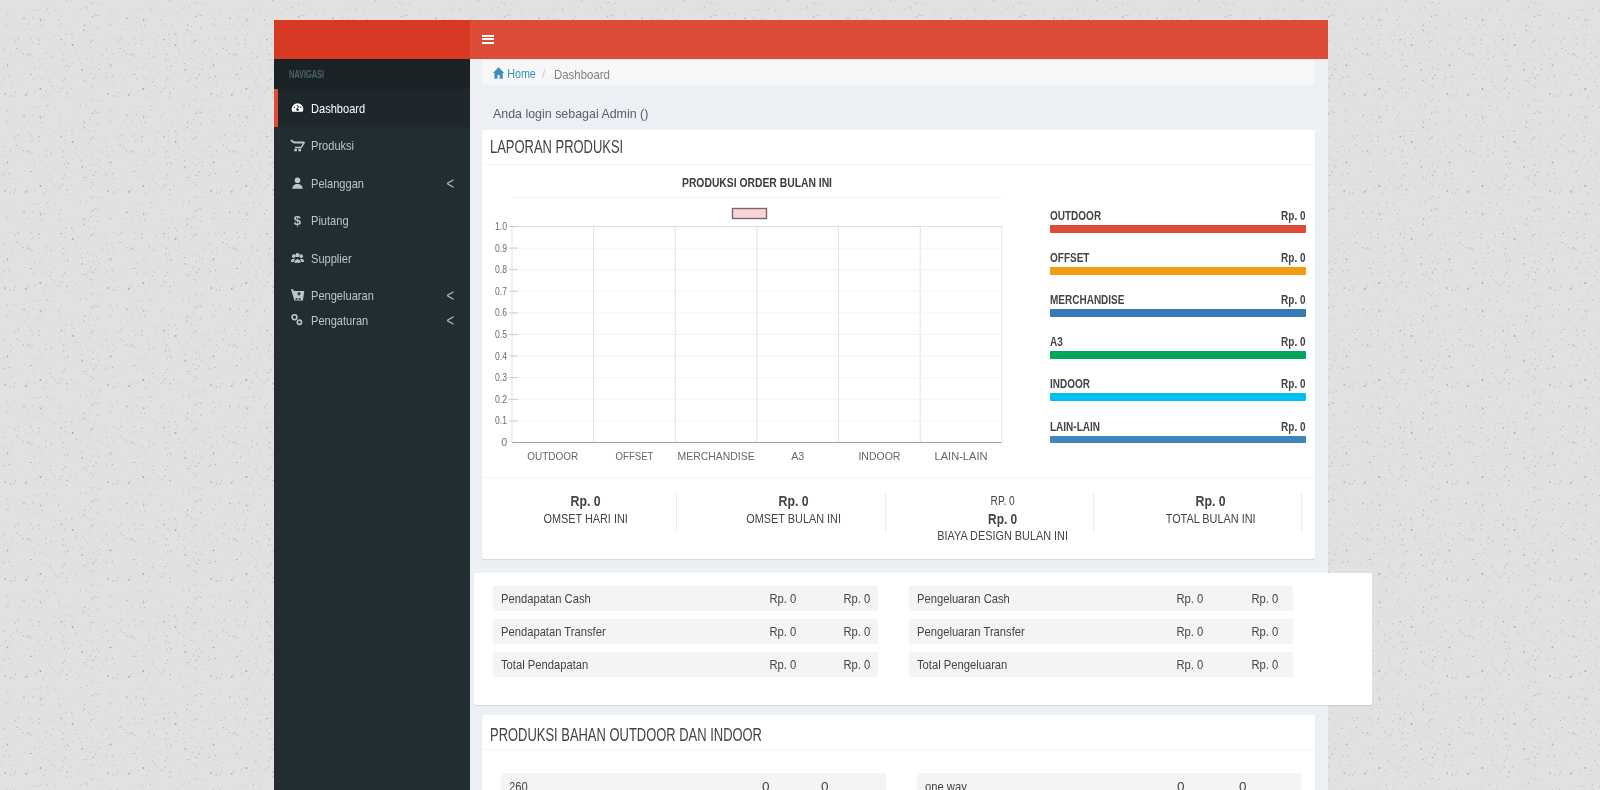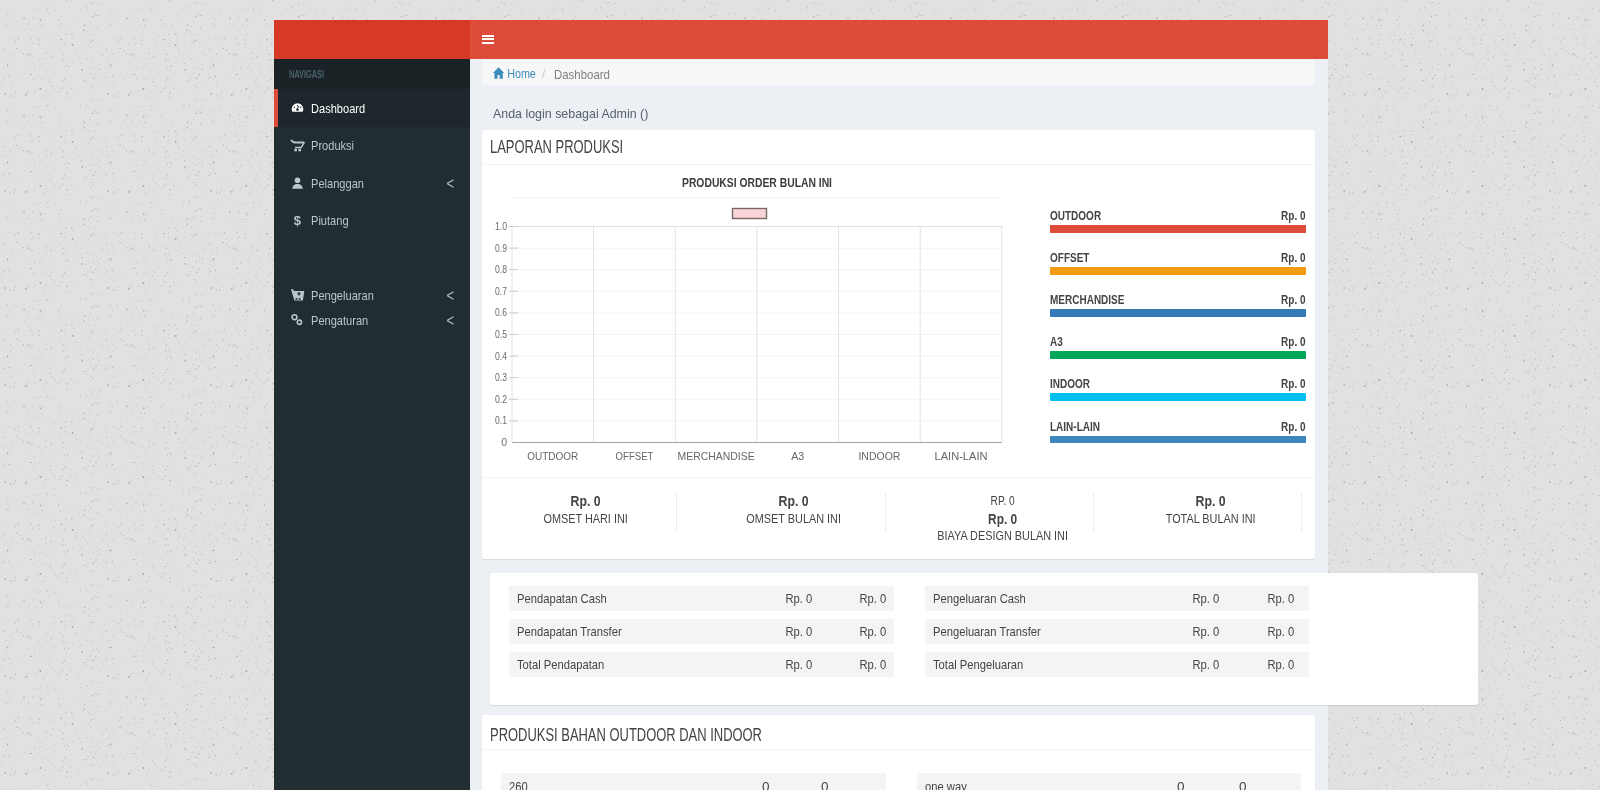--- a/index.html
+++ b/index.html
@@ -20,21 +20,21 @@
 .chev{position:absolute;right:16px;top:50%;transform:translateY(-50%);font-size:13px;color:#b8c7ce;transform:translateY(-50%) scaleY(1.25);}
 #content{position:absolute;left:196px;top:39px;width:858px;height:751px;background:#ecf0f5;}
 .abs{position:absolute;}
 #crumb{left:12px;top:1px;width:833px;height:25px;background:#f7f7f7;border-radius:3px;font-size:12.5px;line-height:29px;}
 #crumb .home{position:absolute;left:11px;top:0;color:#3c8dbc;transform:scaleX(0.86);transform-origin:left center;white-space:nowrap;}
 #crumb .sep{position:absolute;left:60px;top:0;color:#ccc;}
 #crumb .cur{position:absolute;left:72px;top:0;color:#828282;font-size:13px;transform:scaleX(0.88);transform-origin:left center;white-space:nowrap;}
 #login{left:23px;top:47px;font-size:13.5px;color:#55606a;transform:scaleX(0.92);transform-origin:left center;}
 .box{background:#fff;border-radius:2px;box-shadow:0 1px 1px rgba(0,0,0,0.1);}
 #box1{left:12px;top:71px;width:833px;height:429px;}
-#box2{left:20px;top:513.5px;width:988px;height:132px;}
+#box2{left:4px;top:513.5px;width:898px;height:132px;}
 #box3{left:12px;top:656px;width:833px;height:134px;}
 .bhead{position:absolute;left:0;top:0;width:100%;height:34px;border-bottom:1px solid #f4f4f4;}
 .bhead span{position:absolute;left:8px;top:16.5px;transform:translateY(-50%) scaleX(0.74);transform-origin:left center;font-size:17.5px;color:#444;white-space:nowrap;}
 #box3 .bhead span{top:20px;}
 .pbars{position:absolute;left:568px;top:0;width:256px;height:429px;}
 .pb{position:absolute;left:0;width:256px;height:36px;}
 .pb .pl{position:absolute;left:0;top:0;font-size:12.5px;font-weight:bold;color:#444;transform:scaleX(0.8);transform-origin:left top;white-space:nowrap;}
 .pb .pv{position:absolute;right:0;top:0;font-size:12.5px;font-weight:bold;color:#444;transform:scaleX(0.8);transform-origin:right top;white-space:nowrap;}
 .pb .bar{position:absolute;left:0;top:16px;width:256px;height:7.5px;border-radius:1px;}
 #stats{left:0;top:347px;width:833px;height:82px;border-top:1px solid #f4f4f4;}
@@ -357,20 +357,31 @@
           </svg></span>
         <span class="lbl">Pelanggan</span>
         <span class="chev">&lt;</span>
       </div>
   <div class="mitem" style="top:142.5px">
         <span class="ico" id="i-usd"><svg width="15" height="15" viewBox="0 0 16 16">
             <text x="8" y="13" font-size="14" font-weight="bold" text-anchor="middle" font-family="Liberation Sans" fill="#b8c7ce">$</text>
           </svg></span>
         <span class="lbl">Piutang</span>
       </div>
+  <div class="mitem" style="top:180px">
+        <span class="ico" id="i-users"><svg width="15" height="15" viewBox="0 0 16 16">
+            <circle cx="4" cy="6" r="1.9" fill="#b8c7ce"></circle>
+            <circle cx="12" cy="6" r="1.9" fill="#b8c7ce"></circle>
+            <circle cx="8" cy="5" r="2.3" fill="#b8c7ce"></circle>
+            <path d="M4.6 13c0-2.3 1.5-3.8 3.4-3.8s3.4 1.5 3.4 3.8z" fill="#b8c7ce"></path>
+            <path d="M1 12.2c0-2 1.2-3.3 2.8-3.3.6 0 1.2.2 1.6.5-.9.8-1.4 1.8-1.5 2.8z" fill="#b8c7ce"></path>
+            <path d="M15 12.2c0-2-1.2-3.3-2.8-3.3-.6 0-1.2.2-1.6.5.9.8 1.4 1.8 1.5 2.8z" fill="#b8c7ce"></path>
+          </svg></span>
+        <span class="lbl">Supplier</span>
+      </div>
   <div class="mitem" style="top:217.5px">
         <span class="ico" id="i-cart2"><svg width="16" height="15" viewBox="0 0 16 15">
             <path d="M1 1.8h2.1l.8 1.7h10.4l-1.4 9.4H4.4z" fill="#b8c7ce"></path>
             <path d="M8.3 4.4v1.7H6.9l2.1 2.2 2.1-2.2H9.7V4.4z" fill="#222d32"></path>
             <rect x="5.6" y="10.7" width="1.8" height="1.6" fill="#222d32"></rect>
             <rect x="8.7" y="10.7" width="1.8" height="1.6" fill="#222d32"></rect>
           </svg></span>
         <span class="lbl">Pengeluaran</span>
         <span class="chev">&lt;</span>
       </div>

